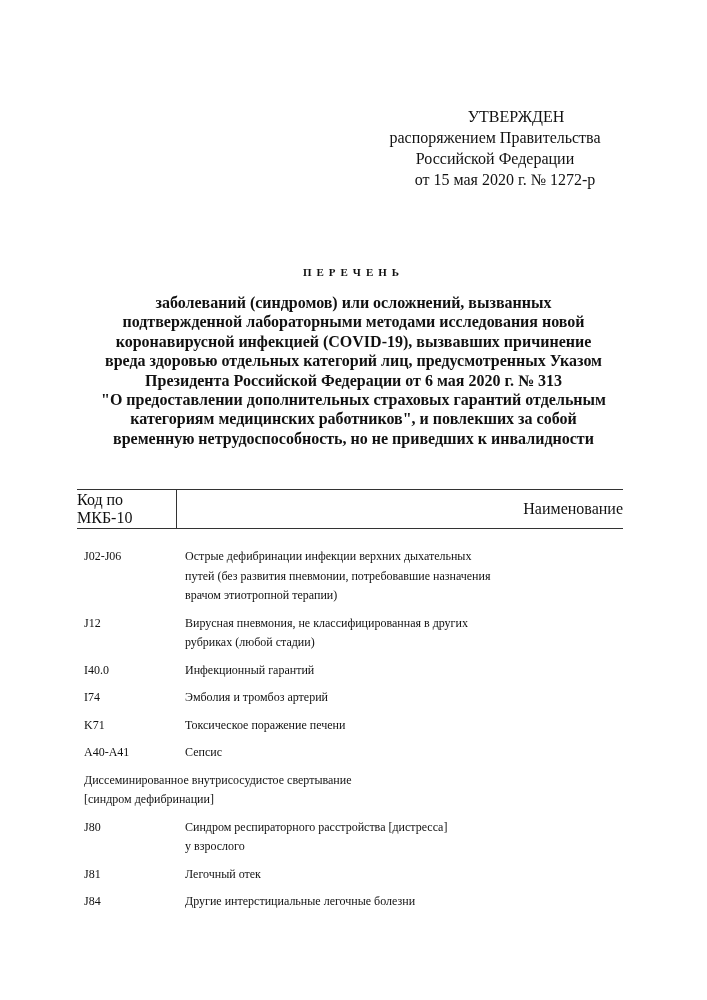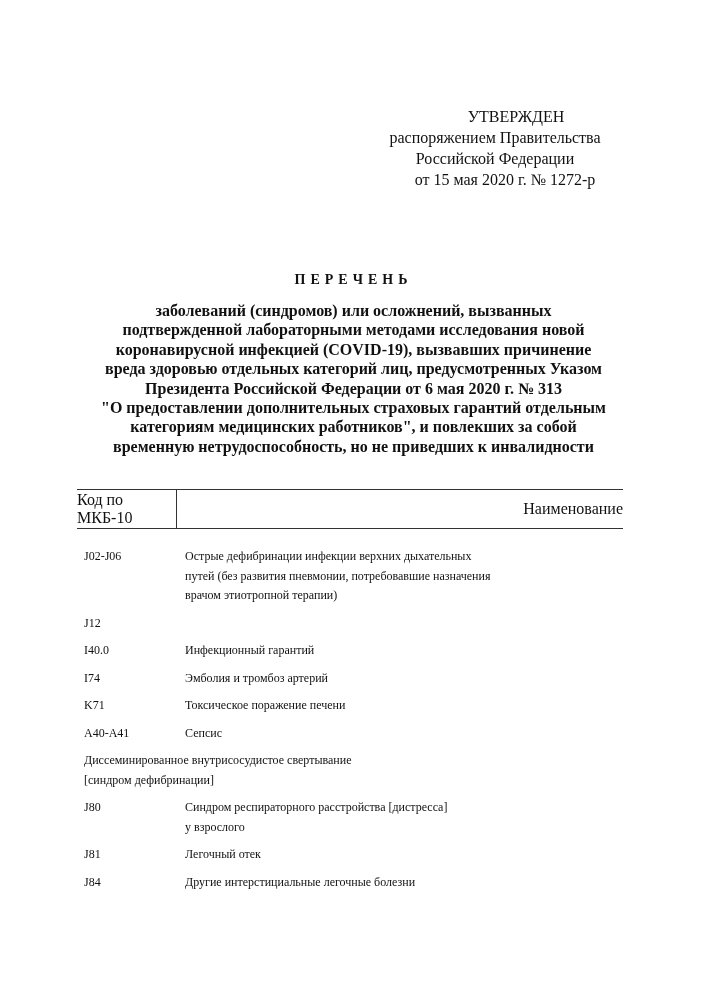--- a/index.html
+++ b/index.html
@@ -24,37 +24,36 @@
       font-size: 16px;
       line-height: 21px;
     }
     .approval div { white-space: nowrap; }
     .approval .a-title { padding-left: 42px; }
     .approval .a-date { padding-left: 20px; }
 
     .doc-title {
       position: absolute;
       left: 0;
-      top: 272px;
+      top: 266px;
       width: 707px;
       text-align: center;
       font-weight: bold;
-      font-size: 14px;
+      font-size: 11px;
       letter-spacing: 5px;
     }
     .doc-subtitle {
       position: absolute;
       left: 60px;
       top: 293px;
       width: 587px;
       text-align: center;
       font-weight: bold;
       font-size: 16px;
       line-height: 19.4px;
-      margin-top: 8px;
     }
     .doc-subtitle div { white-space: nowrap; }
 
     .table-head {
       position: absolute;
       left: 77px;
       top: 489px;
       width: 546px;
       height: 38px;
       border-top: 1.5px solid #333;
@@ -136,20 +135,24 @@
     <div class="row">
       <div class="code">J02-J06</div>
       <div class="name">
         <div>Острые дефибринации инфекции верхних дыхательных</div>
         <div>путей (без развития пневмонии, потребовавшие назначения</div>
         <div>врачом этиотропной терапии)</div>
       </div>
     </div>
     <div class="row">
       <div class="code">J12</div>
+      <div class="name">
+        <div>Вирусная пневмония, не классифицированная в других</div>
+        <div>рубриках (любой стадии)</div>
+      </div>
     </div>
     <div class="row">
       <div class="code">I40.0</div>
       <div class="name">
         <div>Инфекционный гарантий</div>
       </div>
     </div>
     <div class="row">
       <div class="code">I74</div>
       <div class="name">

